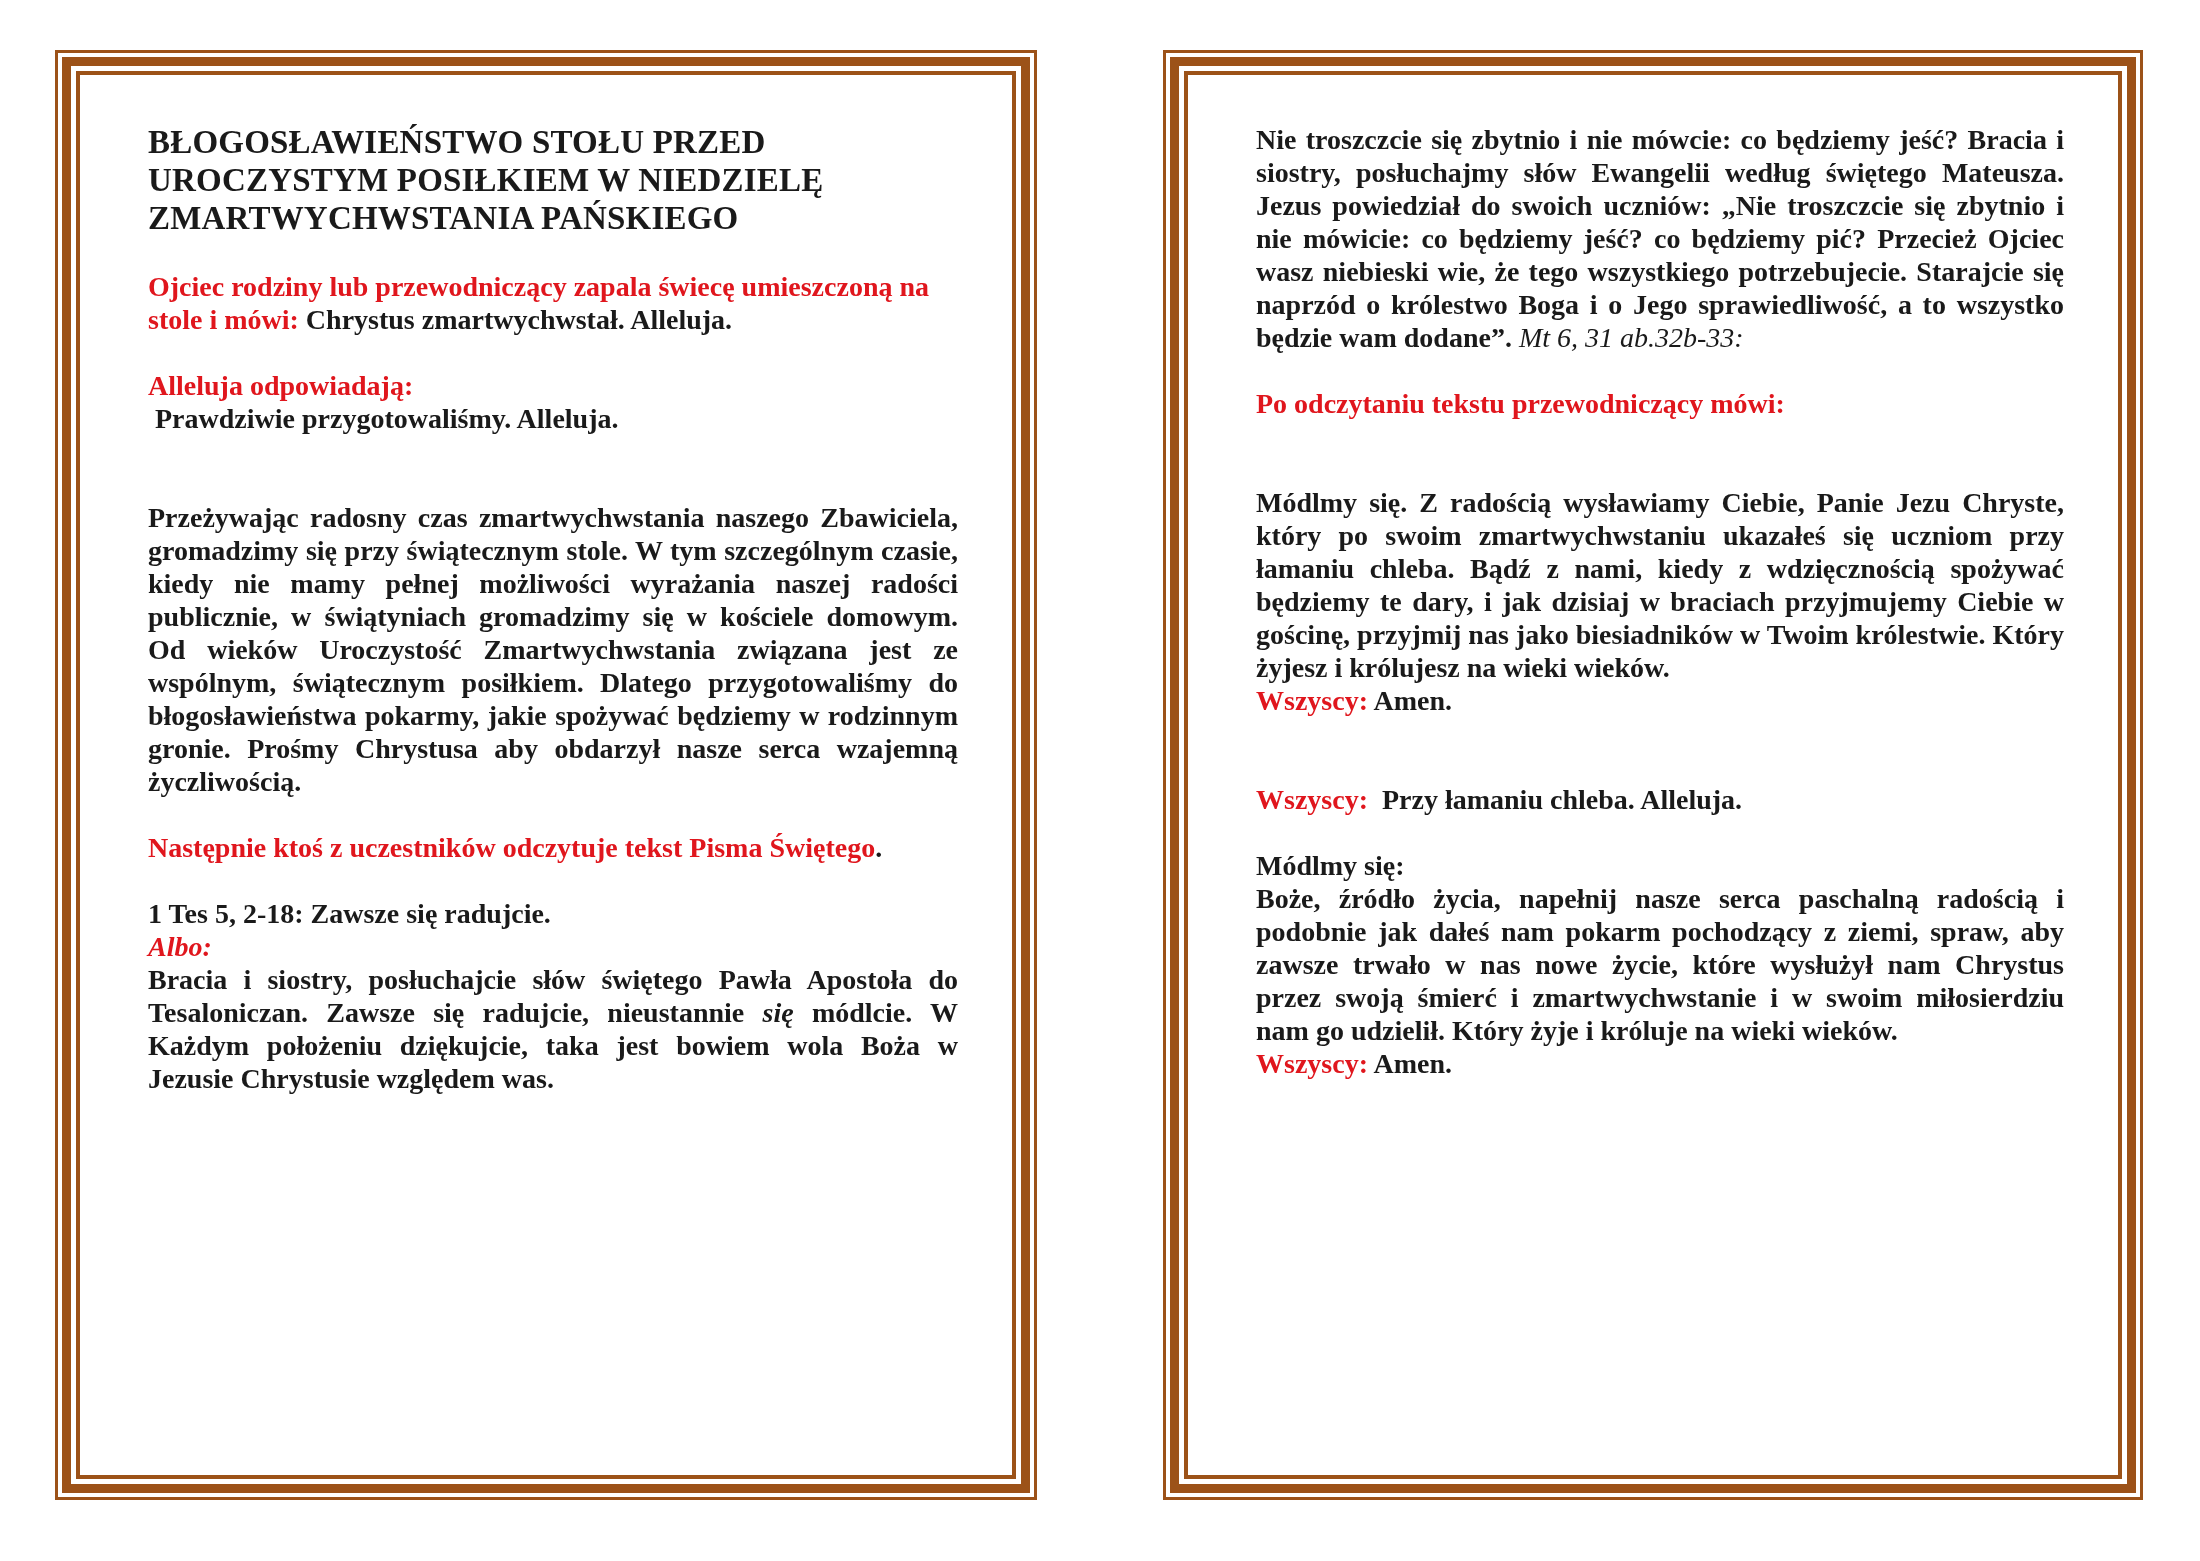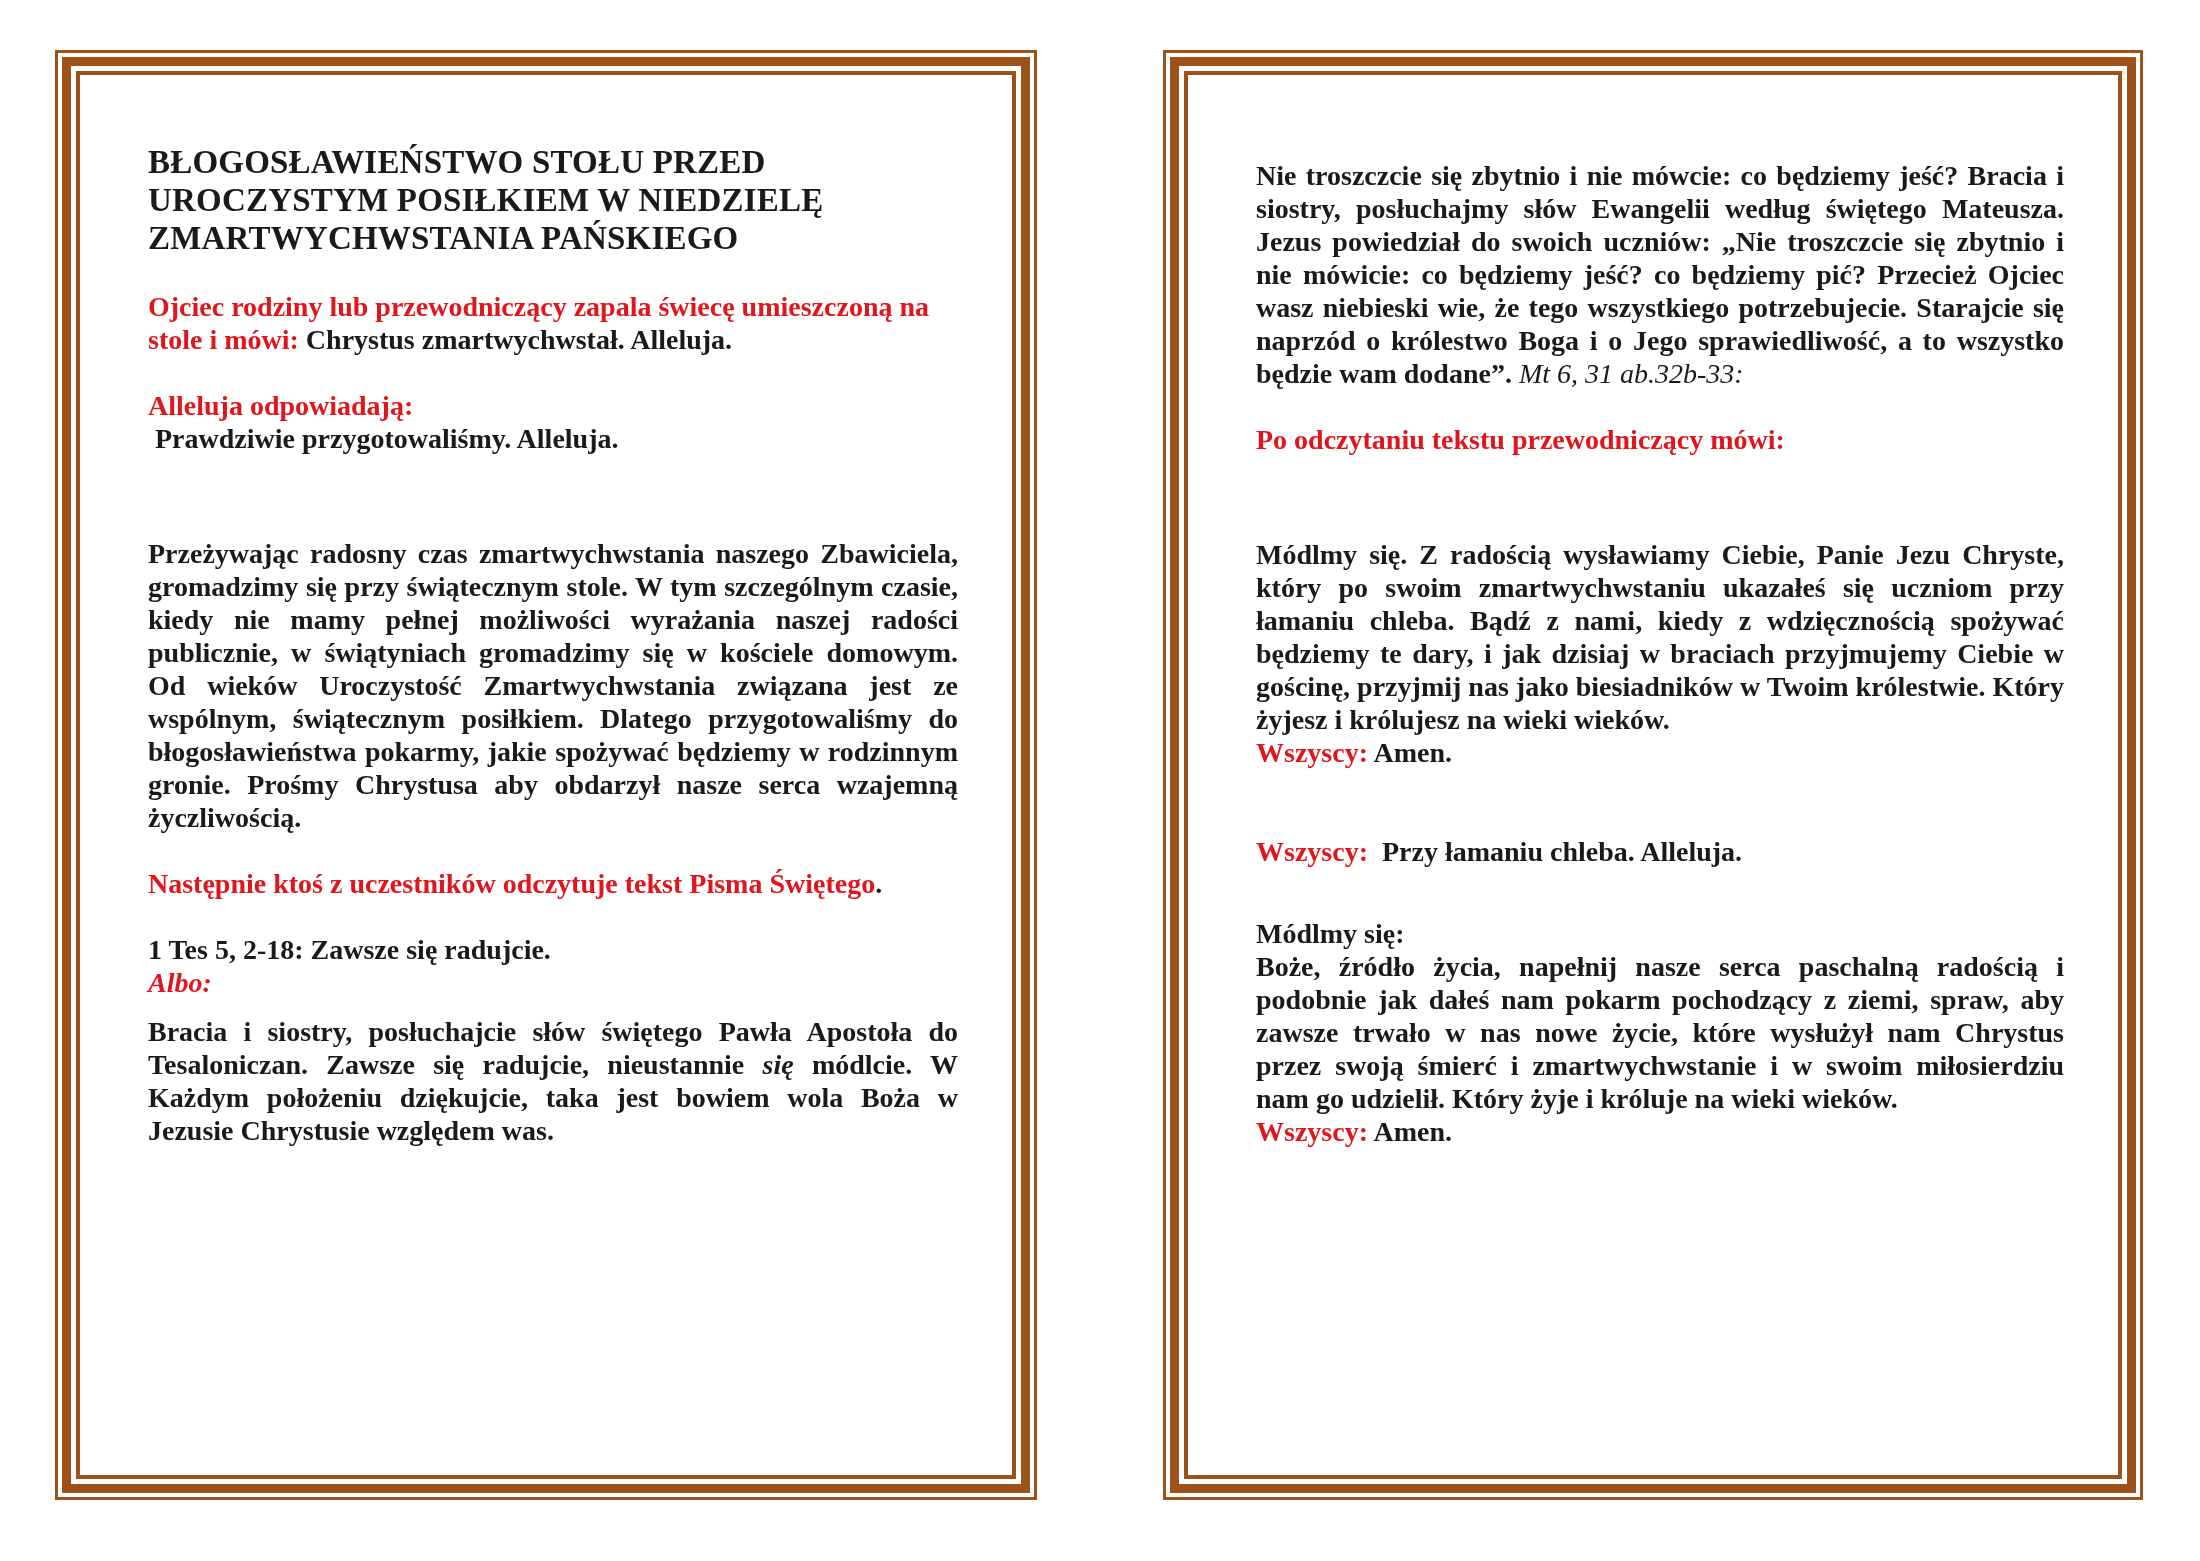--- a/index.html
+++ b/index.html
@@ -22,29 +22,29 @@
   .page.left  { left:55px;  width:982px; }
   .page.right { left:1163px; width:980px; }
 
   
   .frame-outer { height:100%; border:3px solid var(--brown); padding:4px; }
   .frame-mid   { height:100%; border:9px solid var(--brown); padding:5px; }
   .frame-inner { height:100%; border:4px solid var(--brown); overflow:hidden; }
 
   .content {
     height:100%;
-    padding:68px 54px 0 68px;
+    padding:48px 54px 0 68px;
   }
   .block {
     font-size:28px; line-height:33px;
     font-weight:bold; color:var(--ink);
     white-space:pre-wrap;
     text-align:left;
   }
-  .block.justify { text-align:justify;margin-top:16px; }
+  .block.justify { text-align:justify; }
   .block.title   { font-size:33px; line-height:38px; letter-spacing:0.2px; }
 
   .seg-b   { color:var(--ink); font-weight:bold; }
   .seg-bi  { color:var(--ink); font-weight:bold; font-style:italic; }
   .seg-it  { color:var(--ink); font-weight:normal; font-style:italic; }
   .seg-rb  { color:var(--red); font-weight:bold; }
   .seg-r   { color:var(--red); font-weight:normal; }
   .seg-rbi { color:var(--red); font-weight:bold; font-style:italic; }
 
   .gap { width:100%; }

